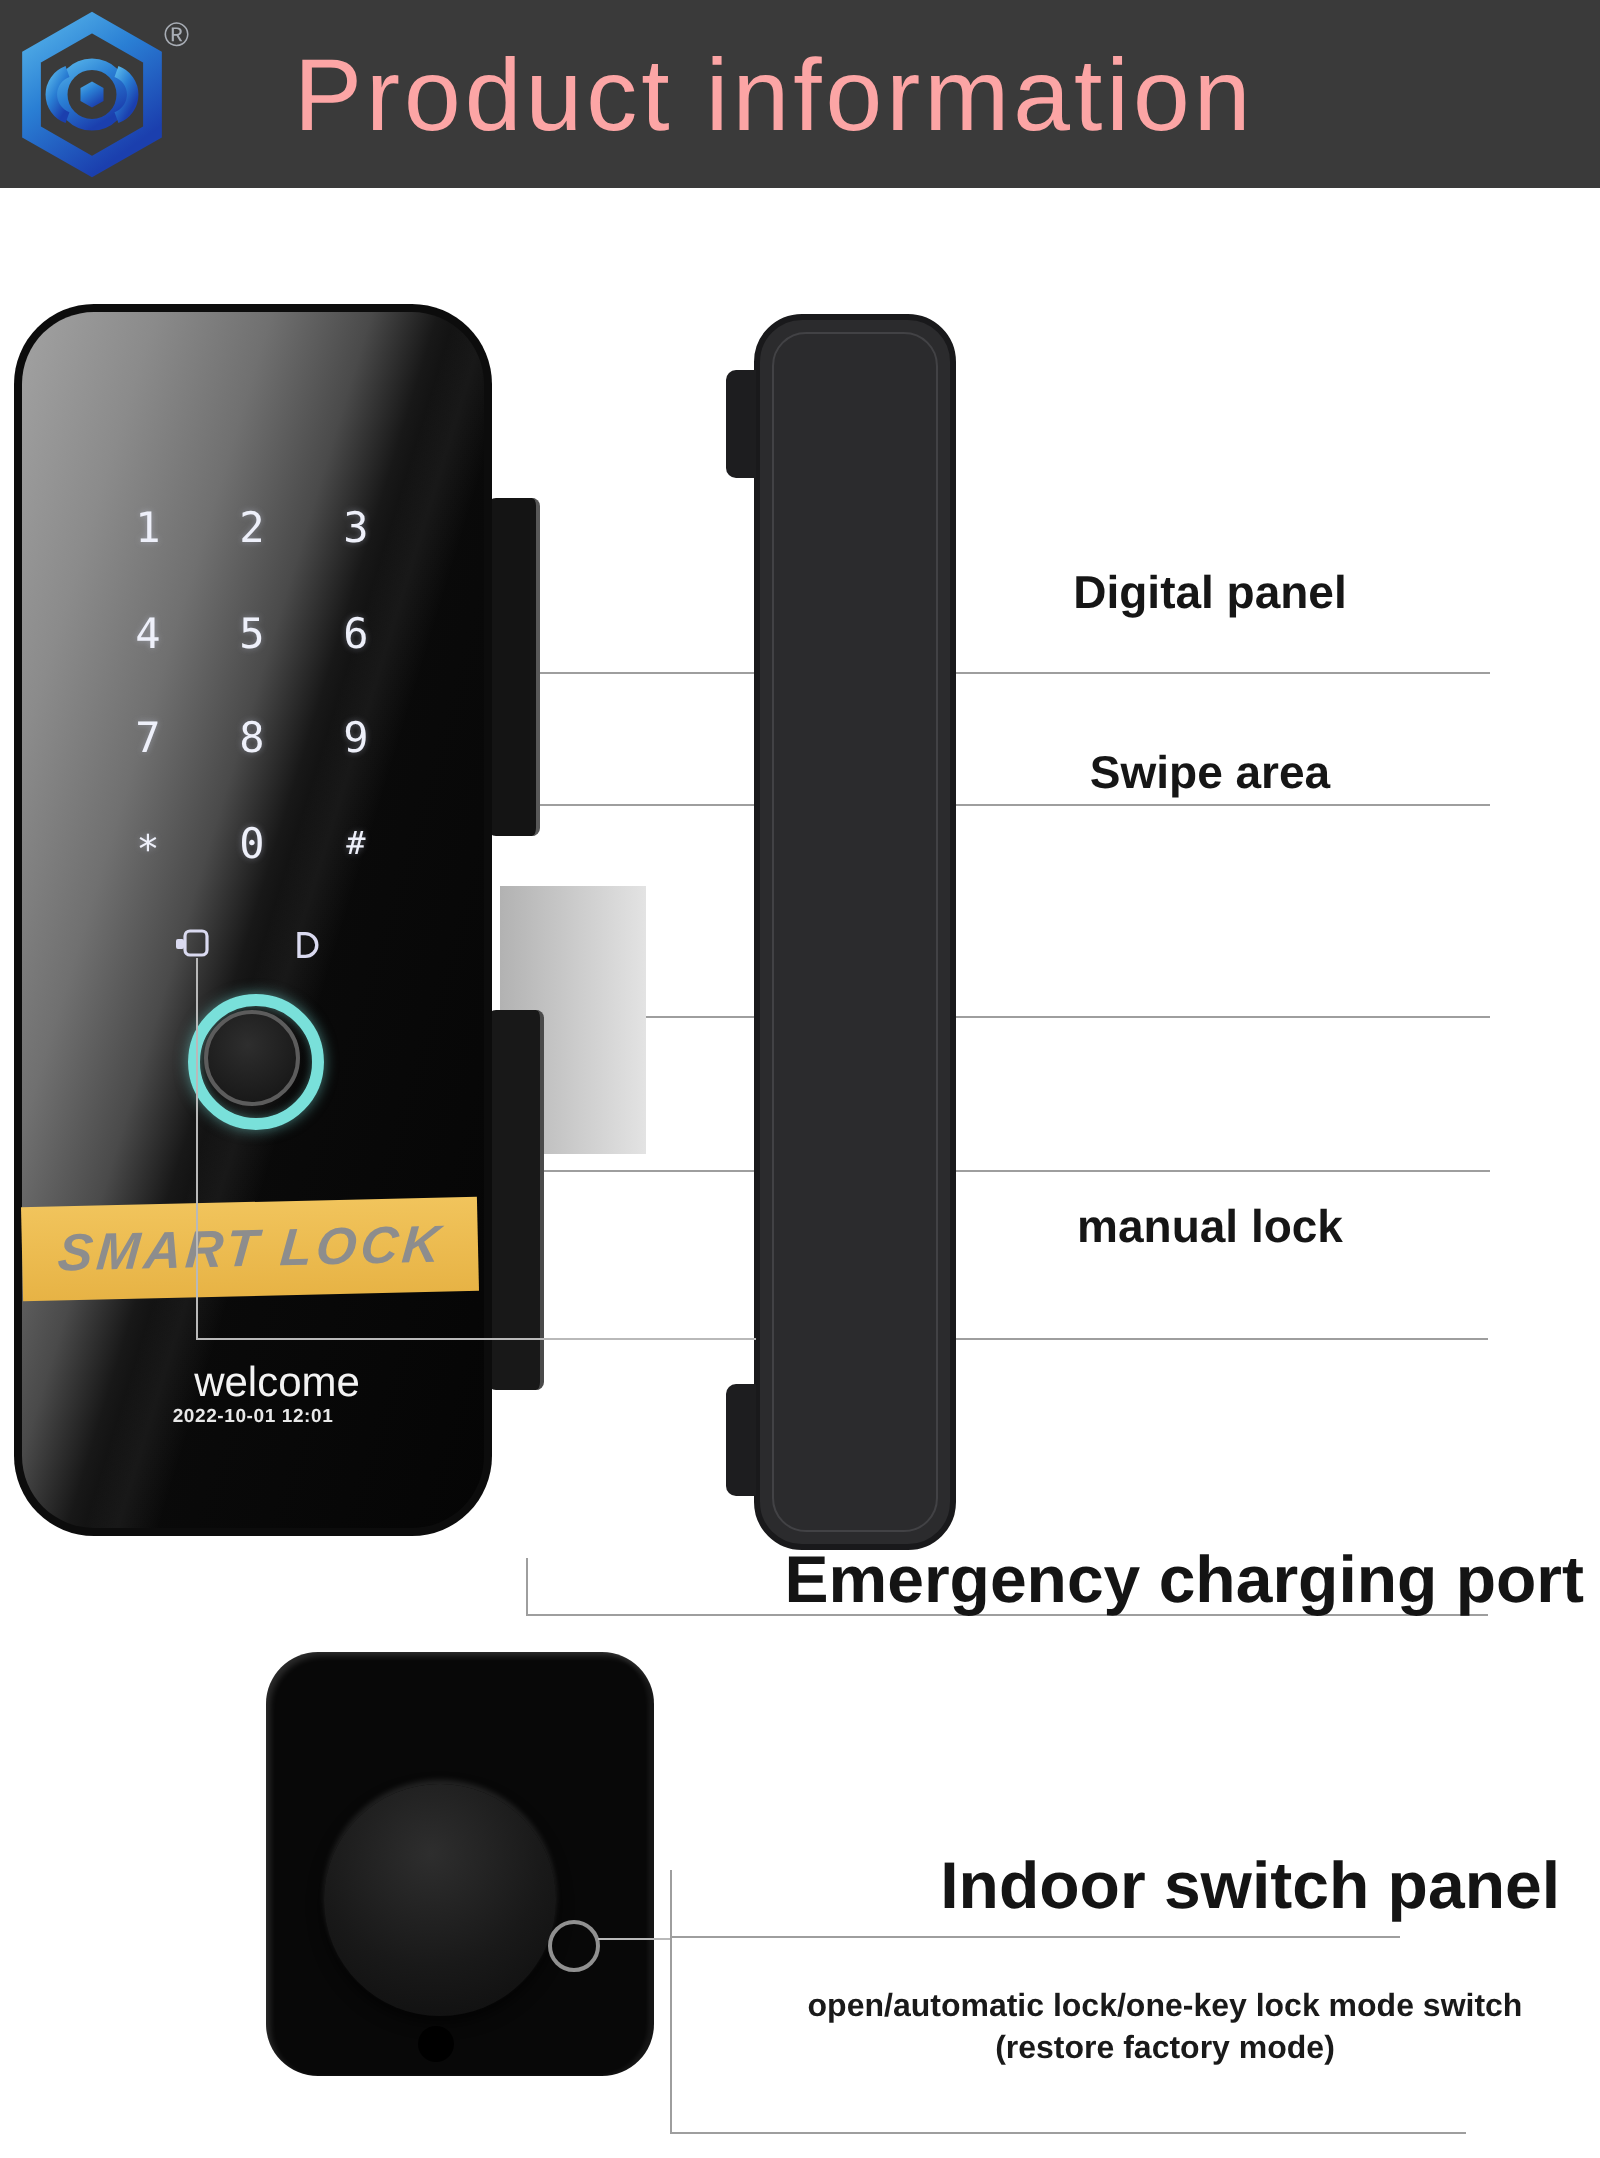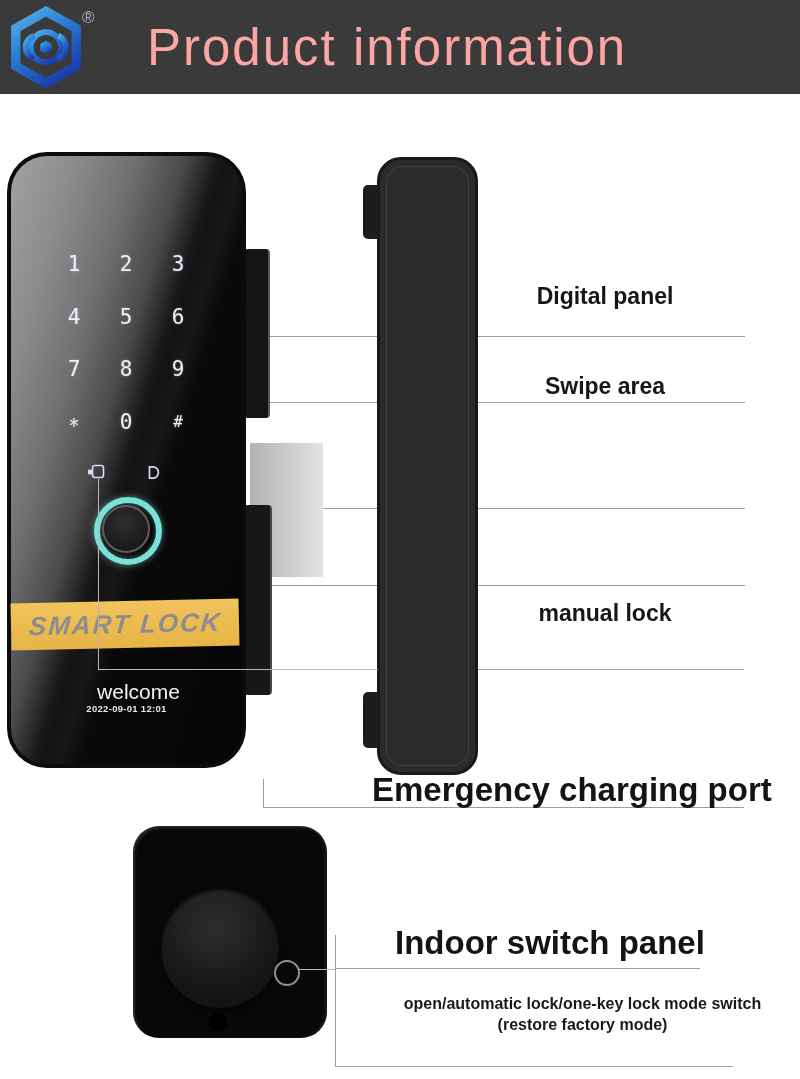--- a/index.html
+++ b/index.html
@@ -61,21 +61,21 @@
             color:#f3f3f3;margin-left:12px;}
   .datetime{position:absolute;left:0;top:551px;width:239px;text-align:center;font-size:9.5px;
             font-weight:700;color:#e8e8e8;letter-spacing:.3px;}
   .dev-icon{position:absolute;}
 
   
   .part-label{position:absolute;left:460px;width:290px;text-align:center;font-weight:700;
               font-size:23px;color:#161616;z-index:4;white-space:nowrap;}
 
   
-  .big-label{position:absolute;text-align:left;font-weight:700;font-size:33px;color:#141414;
+  .big-label{position:absolute;text-align:right;font-weight:700;font-size:33px;color:#141414;
              z-index:4;white-space:nowrap;}
   .note{position:absolute;left:380px;width:405px;text-align:center;font-weight:700;font-size:16px;
         color:#1a1a1a;z-index:4;white-space:nowrap;}
 
   
   .closeup{position:absolute;left:133px;top:826px;width:194px;height:212px;background:#080808;
            border-radius:26px;z-index:2;
            box-shadow:inset 2px 2px 3px rgba(255,255,255,.14), inset -3px 0 2px rgba(255,255,255,.06);}
   .knob{position:absolute;left:29px;top:66px;width:116px;height:116px;border-radius:50%;
         background:radial-gradient(circle at 46% 30%, #2e2e2e, #191919 55%, #0f0f0f 90%);
@@ -156,21 +156,21 @@
     </svg>
 
     <div class="fp-ring"></div>
     <div class="fp-core"></div>
 
     <div class="banner">
       <span>SMART LOCK</span>
     </div>
 
     <div class="greeting">welcome</div>
-    <div class="datetime">2022-09-01 12:01</div>
+    <div class="datetime">2022-10-01 12:01</div>
   </div>
 
   <div class="part-label" style="top:283px;">Digital panel</div>
   <div class="part-label" style="top:373px;">Swipe area</div>
   <div class="part-label" style="top:600px;">manual lock</div>
 
   <div class="big-label" style="left:372px;top:771px;width:420px;">Emergency charging port</div>
 
   <div class="closeup">
     <div class="knob"></div>

